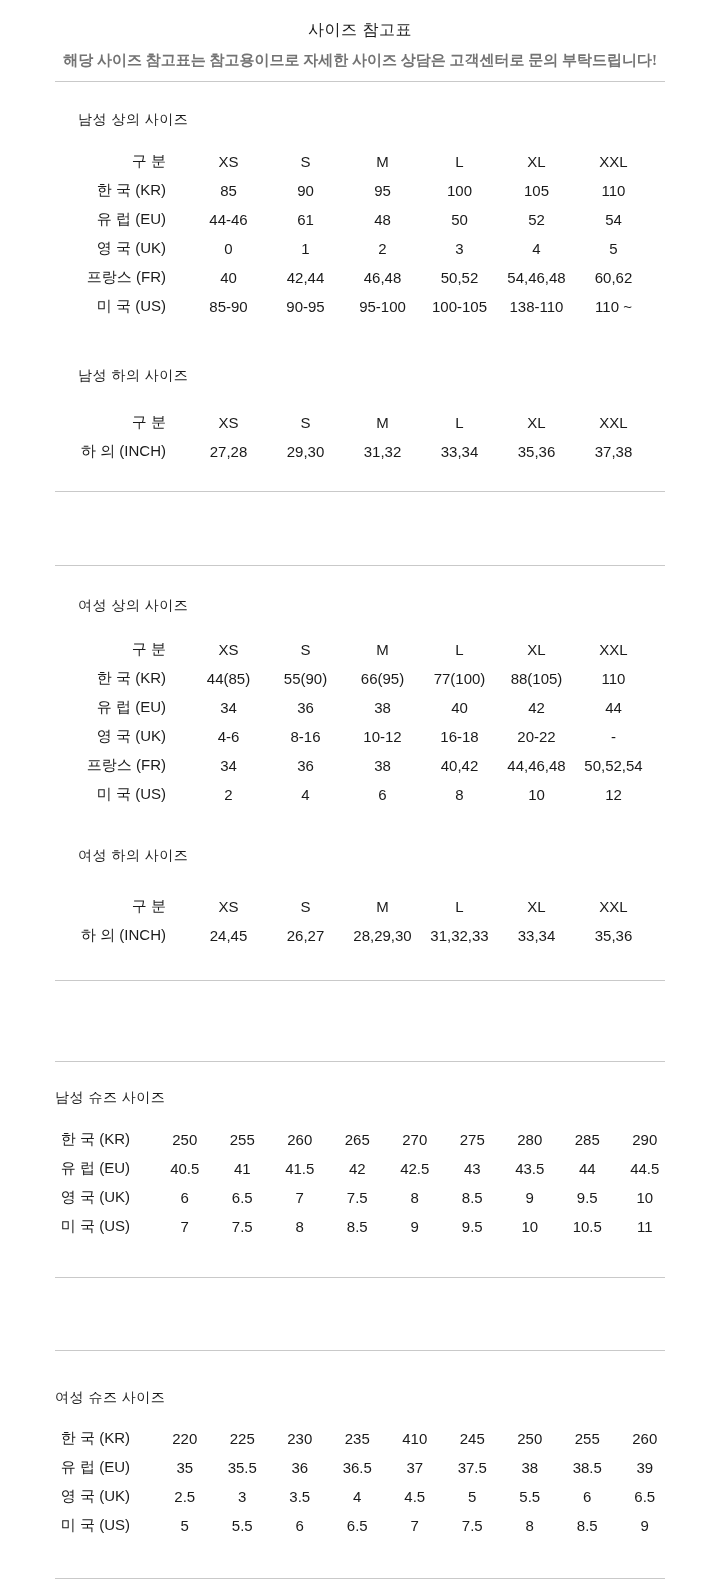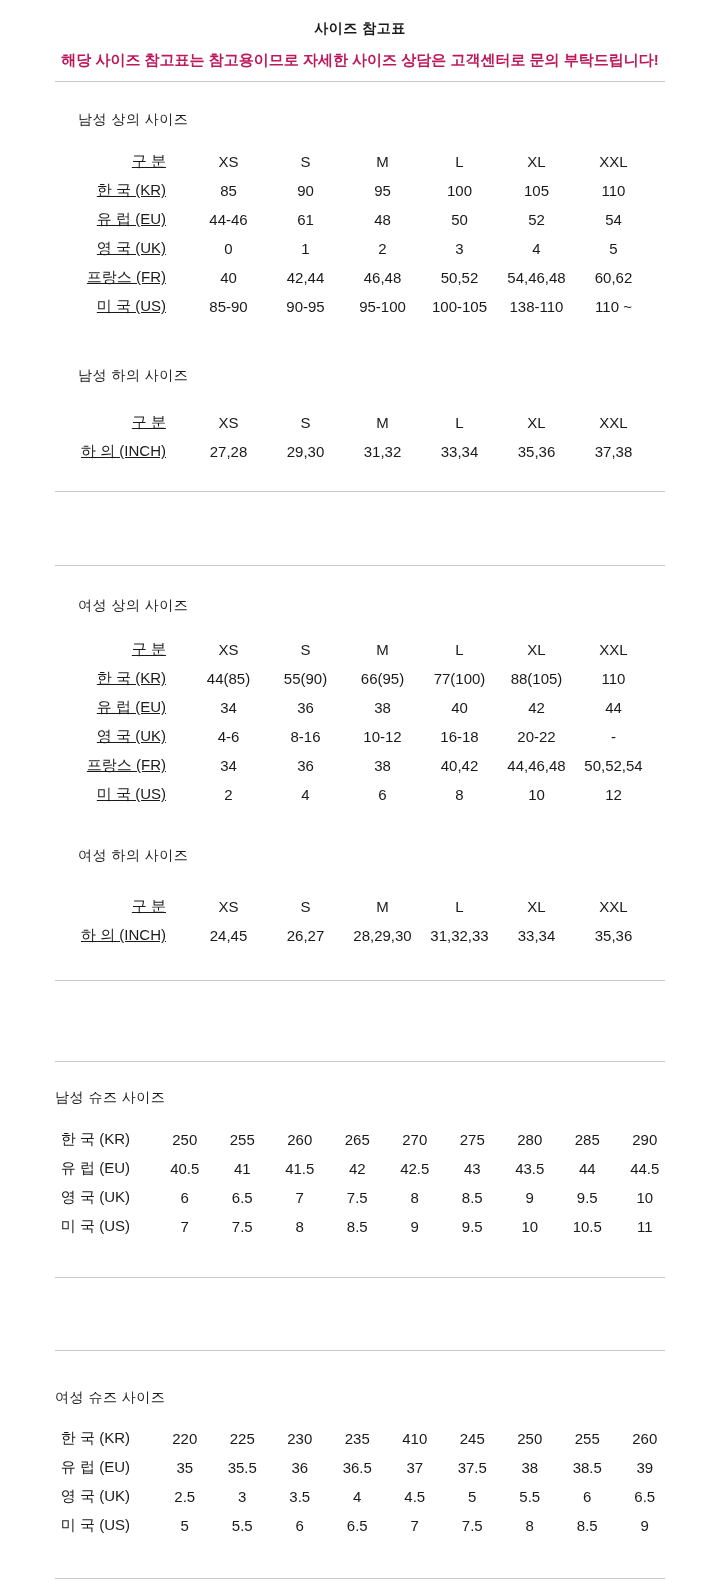--- a/index.html
+++ b/index.html
@@ -1,40 +1,40 @@
 <!DOCTYPE html>
 <html><head>
 <meta charset="utf-8">
 <style>
   html,body{margin:0;padding:0;background:#ffffff;}
   .page{
     position:relative;width:720px;height:1593px;background:#ffffff;
     color:#1a1a1a;font-family:"Liberation Sans","DejaVu Sans",sans-serif;
     font-size:15px;overflow:hidden;
   }
-  .title{position:absolute;top:20px;left:0;right:0;text-align:center;font-size:14px;font-weight:700;letter-spacing:0.5px;}
+  .title{position:absolute;top:20px;left:0;right:0;text-align:center;font-size:16px;font-weight:400;letter-spacing:0.5px;}
   .notice{position:absolute;top:51px;left:0;right:0;text-align:center;font-size:15px;font-weight:bold;}
   .divider{position:absolute;left:55px;width:610px;height:0;border-top:1px solid #c9c9c9;}
   .sec-h{position:absolute;font-size:14px;line-height:22px;letter-spacing:0.5px;white-space:nowrap;}
   .table{position:absolute;left:0;}
   .row{display:flex;height:29px;align-items:center;}
   .label{text-align:right;box-sizing:border-box;white-space:nowrap;}
   .cell{text-align:center;white-space:nowrap;}
-  .t6 .label{width:190px;padding-right:24px;text-decoration:underline;}
+  .t6 .label{width:190px;padding-right:24px;}
   .t6 .cell{width:77px;}
   .t9 .label{width:156px;padding-right:26px;}
   .t9 .cell{width:57.5px;}
 </style>
 </head>
 <body>
 
 <div class="page" style="color: rgb(26, 26, 26); background: rgb(255, 255, 255);">
 
   <div class="title">사이즈 참고표</div>
-  <div class="notice" style="color: #be185d;">해당 사이즈 참고표는 참고용이므로 자세한 사이즈 상담은 고객센터로 문의 부탁드립니다!</div>
+  <div class="notice" style="color: #737373; font-family: Liberation Serif, serif;">해당 사이즈 참고표는 참고용이므로 자세한 사이즈 상담은 고객센터로 문의 부탁드립니다!</div>
 
   <div class="divider" style="top: 81px; border-top-color: rgb(201, 201, 201);"></div>
 
   <div class="sec-h" style="top:108px;left:78px">남성 상의 사이즈</div>
   <div class="table t6" style="top:147px">
       <div class="row">
         <div class="label">구 분</div>
         <div class="cell">XS</div>
         <div class="cell">S</div>
         <div class="cell">M</div>

